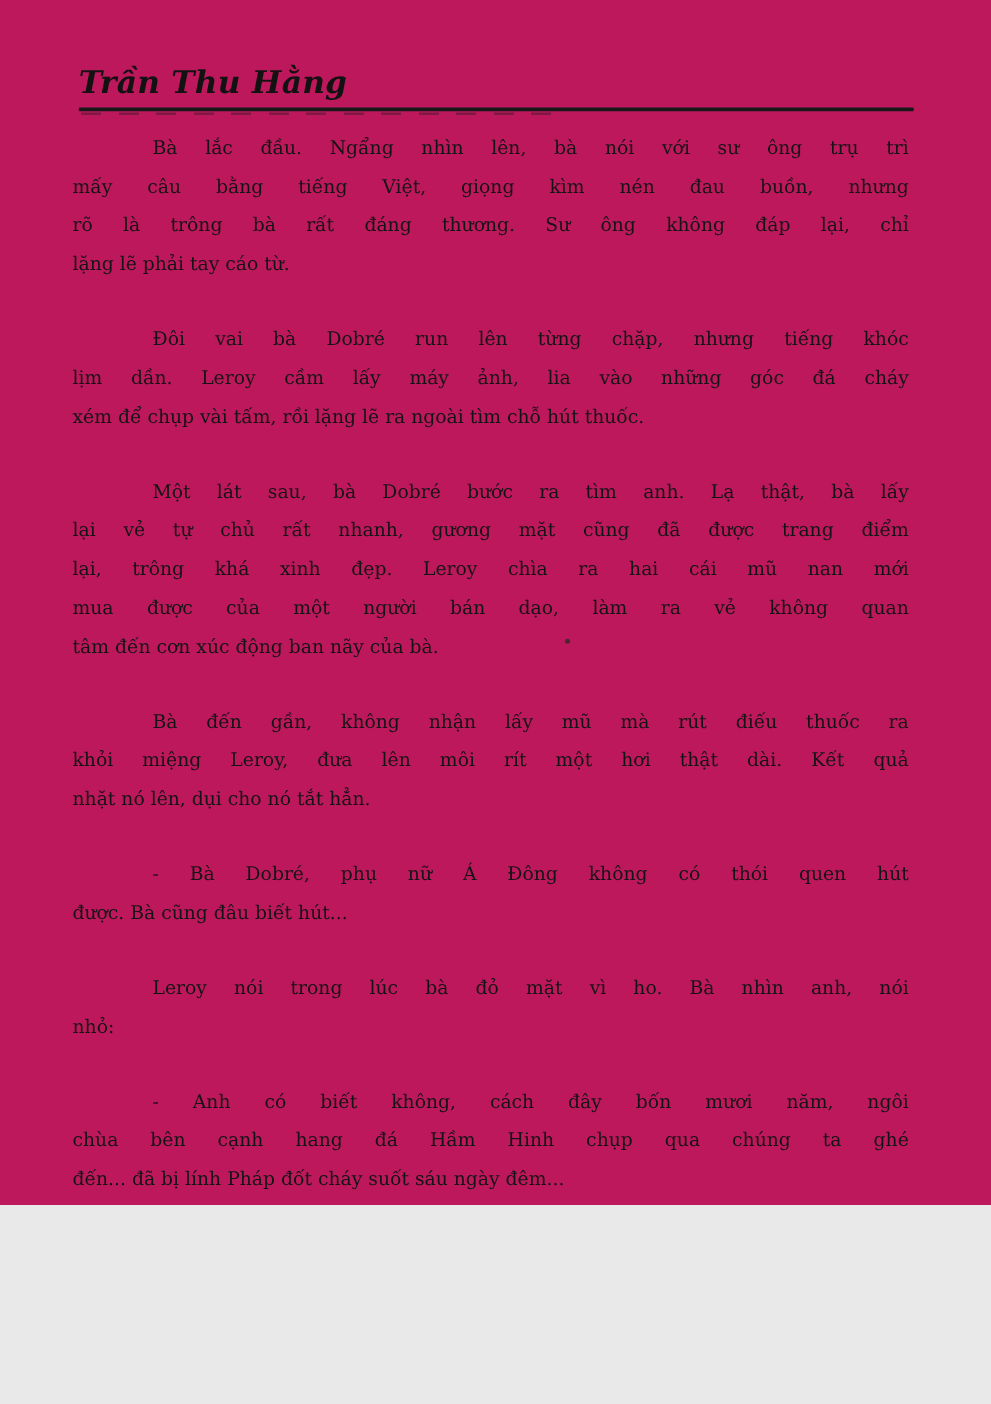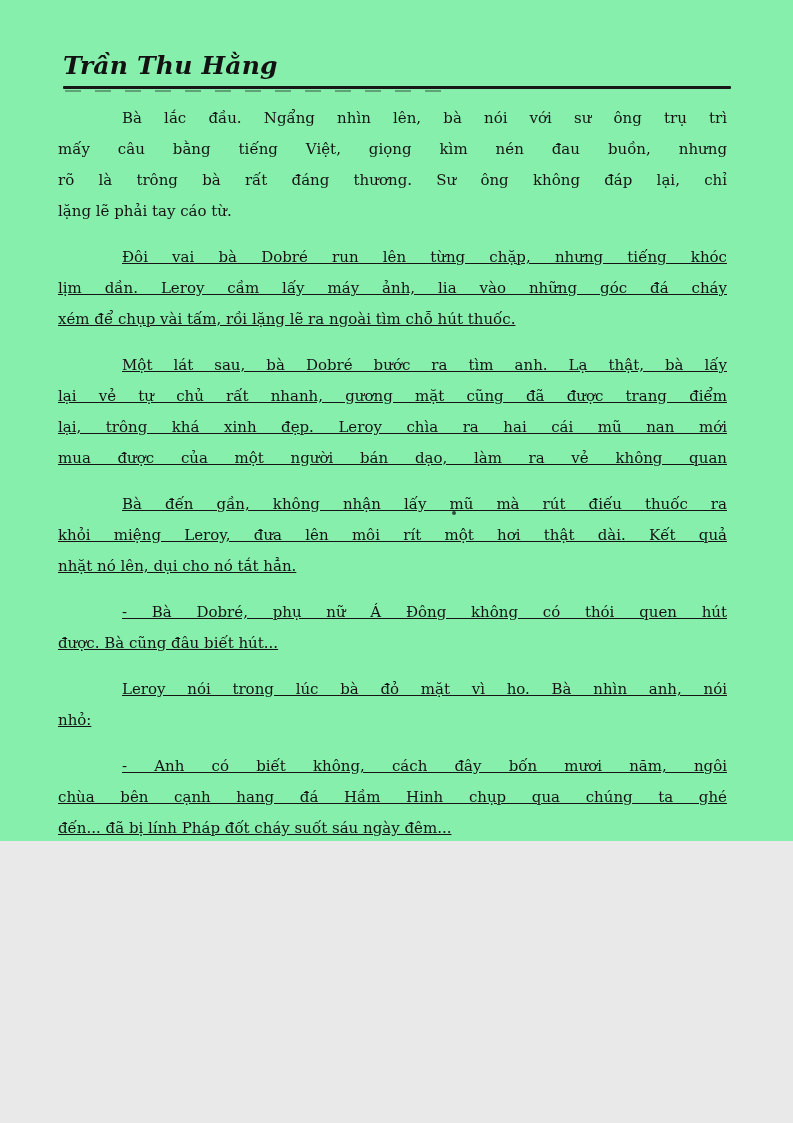--- a/index.html
+++ b/index.html
@@ -1,23 +1,23 @@
 <!DOCTYPE html>
 <html><head>
 <meta charset="utf-8">
 <style>
   html, body { margin: 0; padding: 0; }
   body { background: #e9e9e9; }
 
   .page {
     position: relative;
     width: 793px;
-    height: 841px;
+    height: 964px;
     margin: 0 auto;
-    background: #86efac;
+    background: #be185d;
     overflow: hidden;
     font-family: "DejaVu Serif", "Liberation Serif", serif;
     color: #141414;
   }
 
   .header {
     position: absolute;
     left: 63px;
     top: 51px;
     width: 668px;
@@ -49,21 +49,21 @@
   }
 
   .body-text {
     position: absolute;
     left: 58px;
     top: 103px;
     width: 669px;
     font-size: 15px;
     line-height: 31px;
   }
-  .paragraph + .paragraph { margin-top: 15px; text-decoration: underline; }
+  .paragraph + .paragraph { margin-top: 29px; }
   .line {
     text-align: justify;
     text-align-last: justify;
   }
   .line.last { text-align-last: left; }
   .line.first { text-indent: 64px; }
 
   .page-number {
     position: absolute;
     left: 66px;
@@ -106,20 +106,21 @@
       <div class="paragraph">
         <div class="line first">Đôi vai bà Dobré run lên từng chặp, nhưng tiếng khóc</div>
         <div class="line">lịm dần. Leroy cầm lấy máy ảnh, lia vào những góc đá cháy</div>
         <div class="line last">xém để chụp vài tấm, rồi lặng lẽ ra ngoài tìm chỗ hút thuốc.</div>
       </div>
       <div class="paragraph">
         <div class="line first">Một lát sau, bà Dobré bước ra tìm anh. Lạ thật, bà lấy</div>
         <div class="line">lại vẻ tự chủ rất nhanh, gương mặt cũng đã được trang điểm</div>
         <div class="line">lại, trông khá xinh đẹp. Leroy chìa ra hai cái mũ nan mới</div>
         <div class="line">mua được của một người bán dạo, làm ra vẻ không quan</div>
+        <div class="line last">tâm đến cơn xúc động ban nãy của bà.</div>
       </div>
       <div class="paragraph">
         <div class="line first">Bà đến gần, không nhận lấy mũ mà rút điếu thuốc ra</div>
         <div class="line">khỏi miệng Leroy, đưa lên môi rít một hơi thật dài. Kết quả</div>
         <div class="line last">nhặt nó lên, dụi cho nó tắt hẳn.</div>
       </div>
       <div class="paragraph">
         <div class="line first">- Bà Dobré, phụ nữ Á Đông không có thói quen hút</div>
         <div class="line last">được. Bà cũng đâu biết hút...</div>
       </div>

